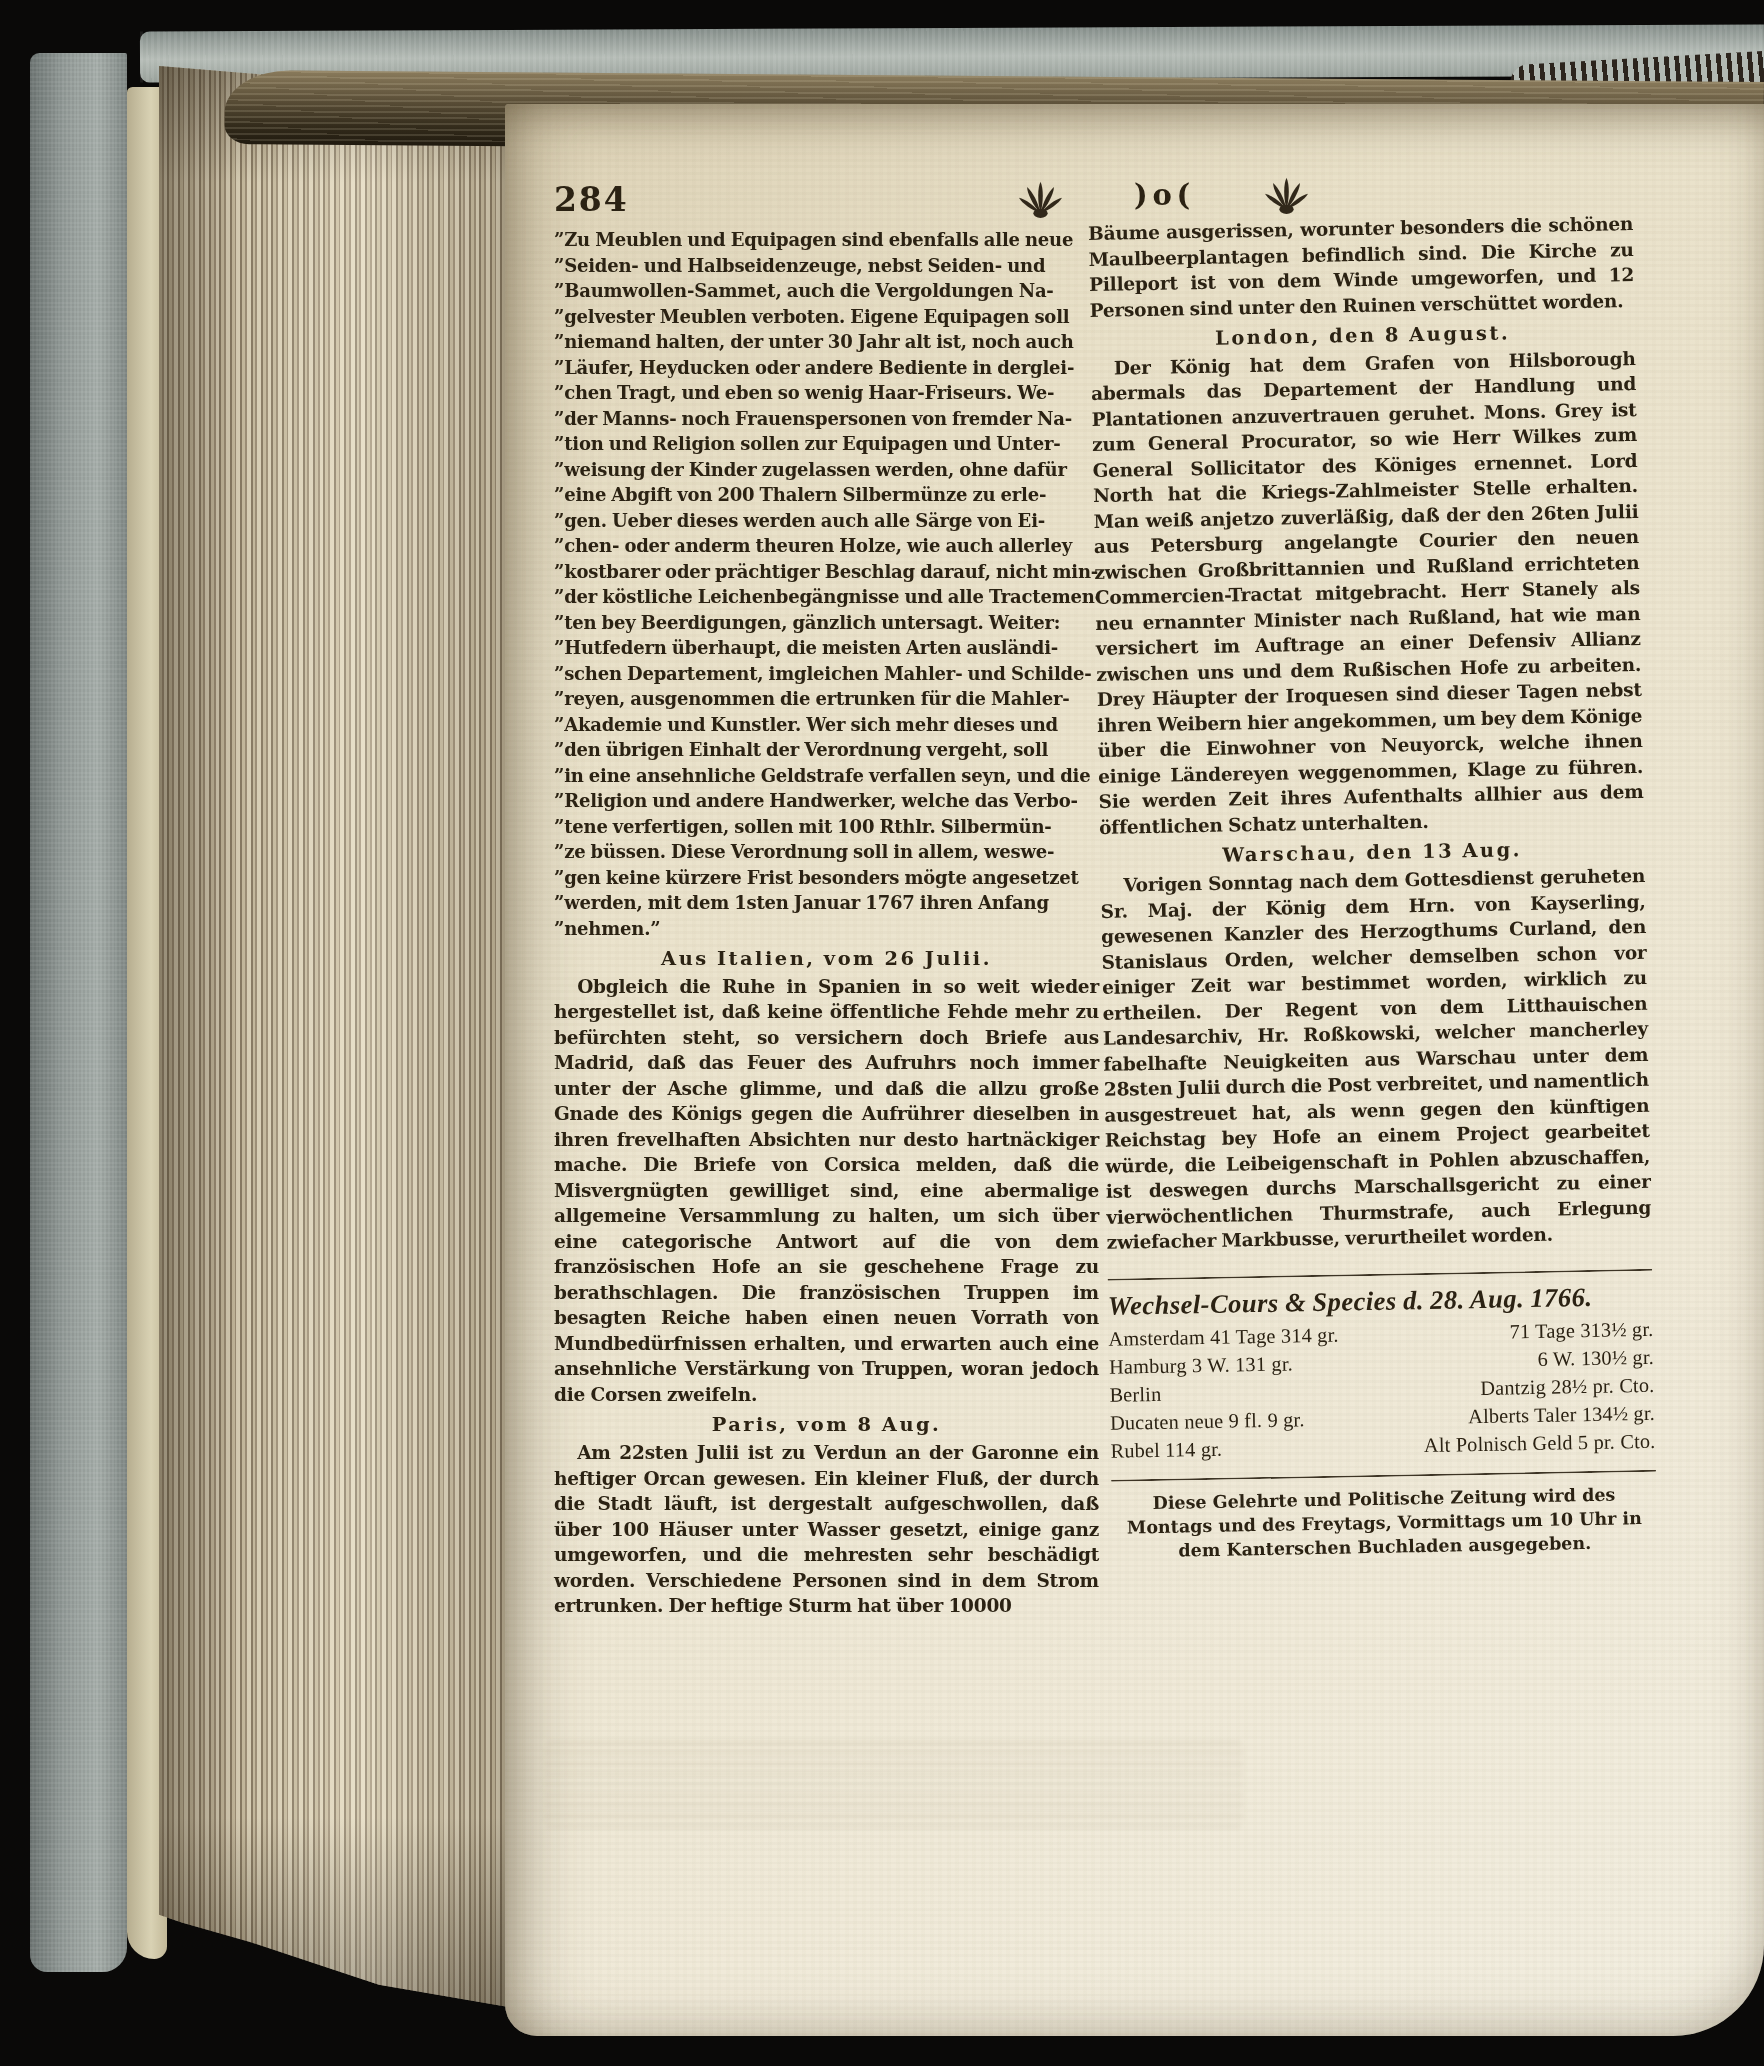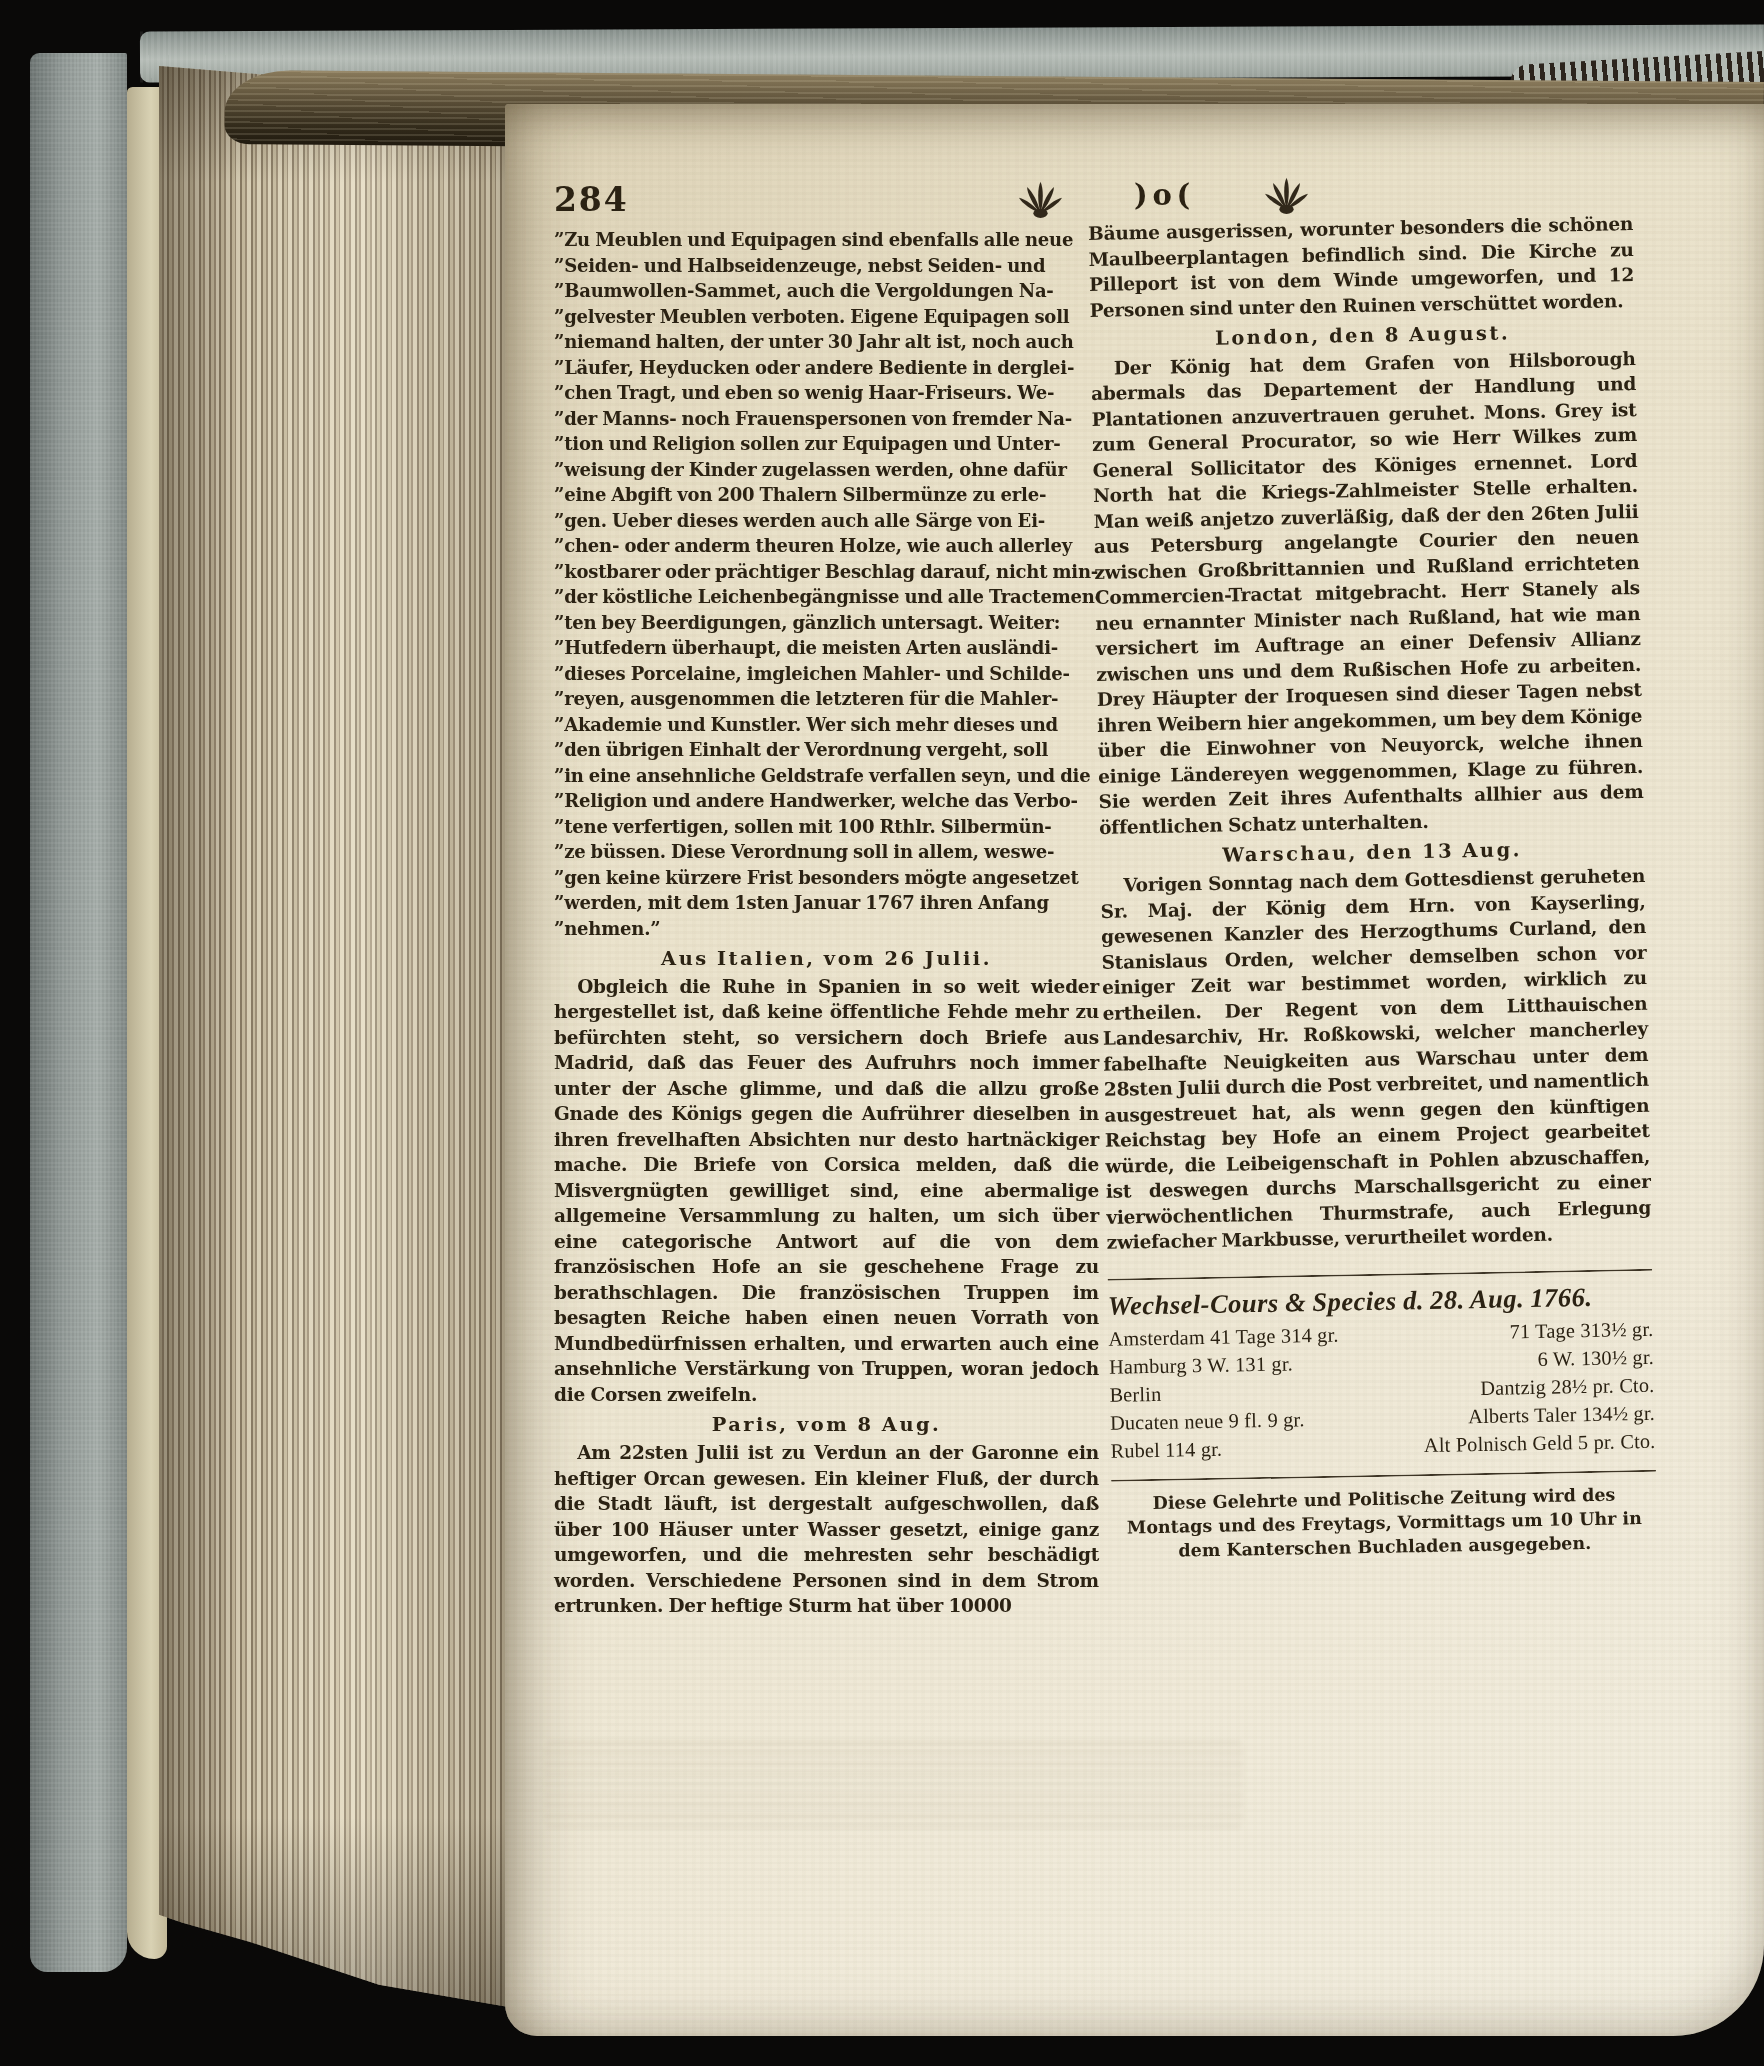--- a/index.html
+++ b/index.html
@@ -130,22 +130,22 @@
         <div class="decree-line">”der Manns- noch Frauenspersonen von fremder Na-</div>
         <div class="decree-line">”tion und Religion sollen zur Equipagen und Unter-</div>
         <div class="decree-line">”weisung der Kinder zugelassen werden, ohne dafür</div>
         <div class="decree-line">”eine Abgift von 200 Thalern Silbermünze zu erle-</div>
         <div class="decree-line">”gen.  Ueber dieses werden auch alle Särge von Ei-</div>
         <div class="decree-line">”chen- oder anderm theuren Holze, wie auch allerley</div>
         <div class="decree-line">”kostbarer oder prächtiger Beschlag darauf, nicht min-</div>
         <div class="decree-line">”der köstliche Leichenbegängnisse und alle Tractemen-</div>
         <div class="decree-line">”ten bey Beerdigungen, gänzlich untersagt.  Weiter:</div>
         <div class="decree-line">”Hutfedern überhaupt, die meisten Arten ausländi-</div>
-        <div class="decree-line">”dieses Porcelaine, imgleichen Mahler- und Schilde-</div>
-        <div class="decree-line">”reyen, ausgenommen die letzteren für die Mahler-</div>
+        <div class="decree-line">”schen Departement, imgleichen Mahler- und Schilde-</div>
+        <div class="decree-line">”reyen, ausgenommen die ertrunken für die Mahler-</div>
         <div class="decree-line">”Akademie und Kunstler.  Wer sich mehr dieses und</div>
         <div class="decree-line">”den übrigen Einhalt der Verordnung vergeht, soll</div>
         <div class="decree-line">”in eine ansehnliche Geldstrafe verfallen seyn, und die</div>
         <div class="decree-line">”Religion und andere Handwerker, welche das Verbo-</div>
         <div class="decree-line">”tene verfertigen, sollen mit 100 Rthlr. Silbermün-</div>
         <div class="decree-line">”ze büssen.  Diese Verordnung soll in allem, weswe-</div>
         <div class="decree-line">”gen keine kürzere Frist besonders mögte angesetzet</div>
         <div class="decree-line">”werden, mit dem 1sten Januar 1767 ihren Anfang</div>
         <div class="decree-line">”nehmen.”</div>
       </div>

